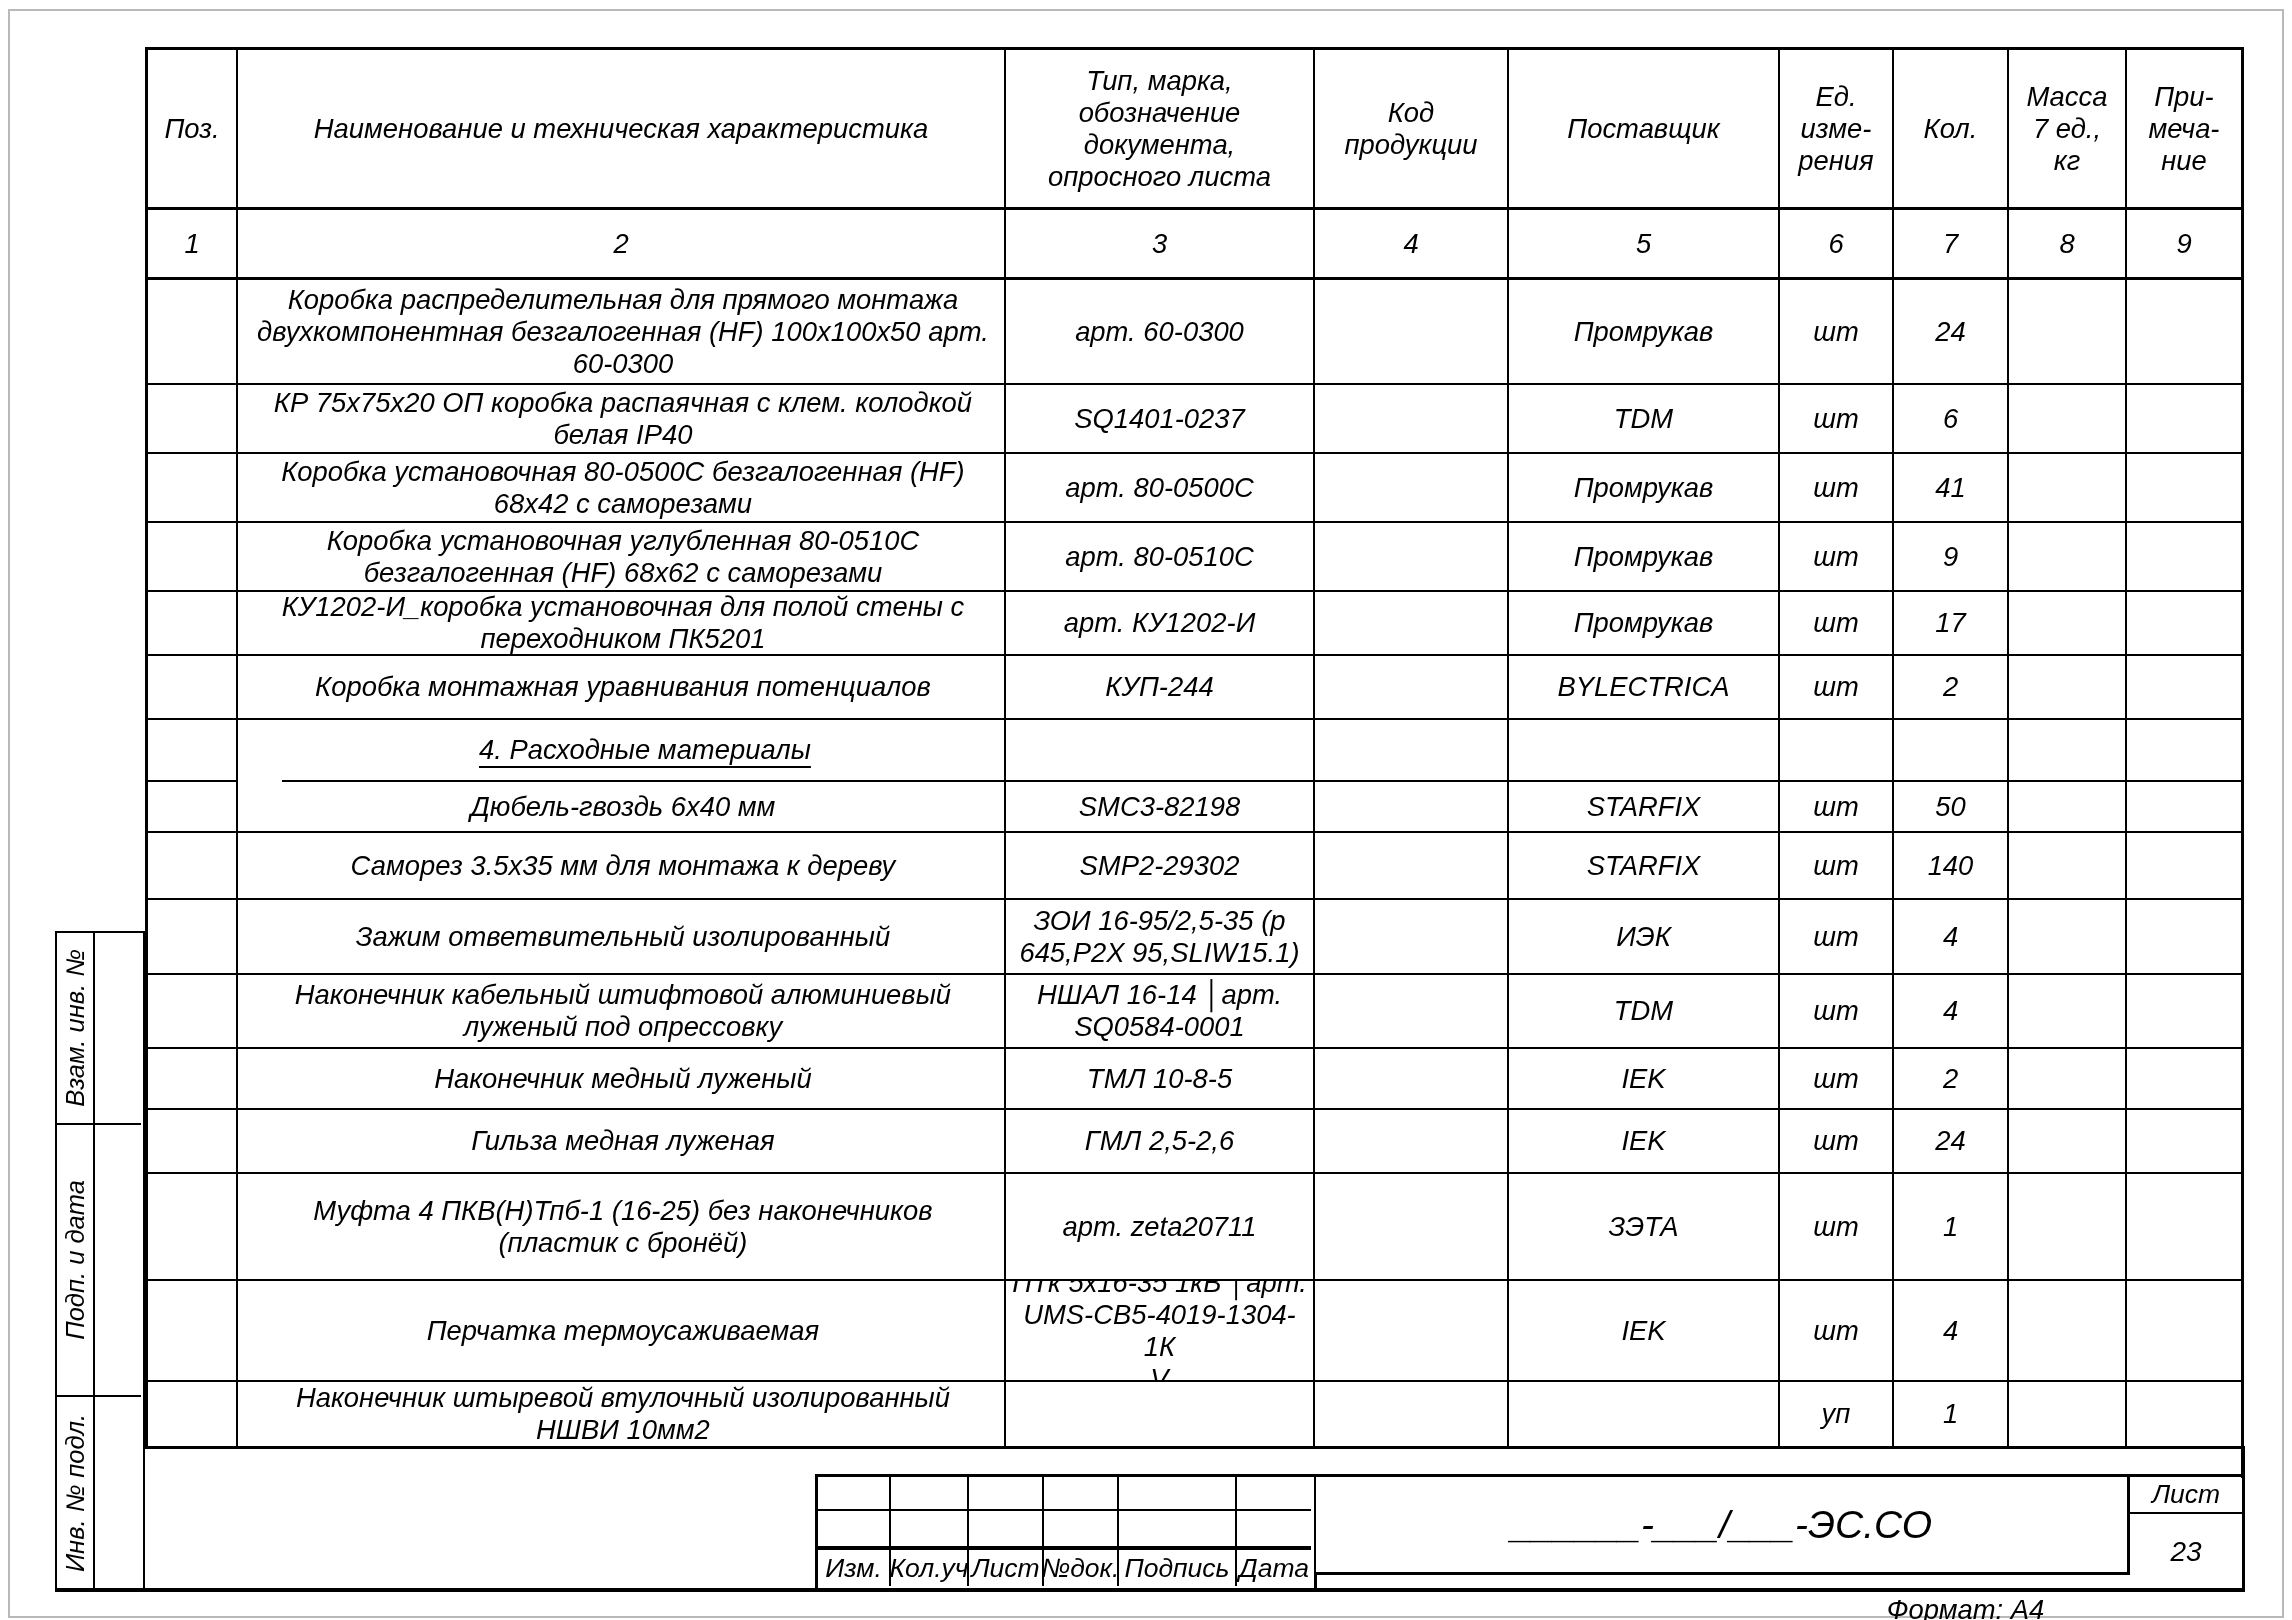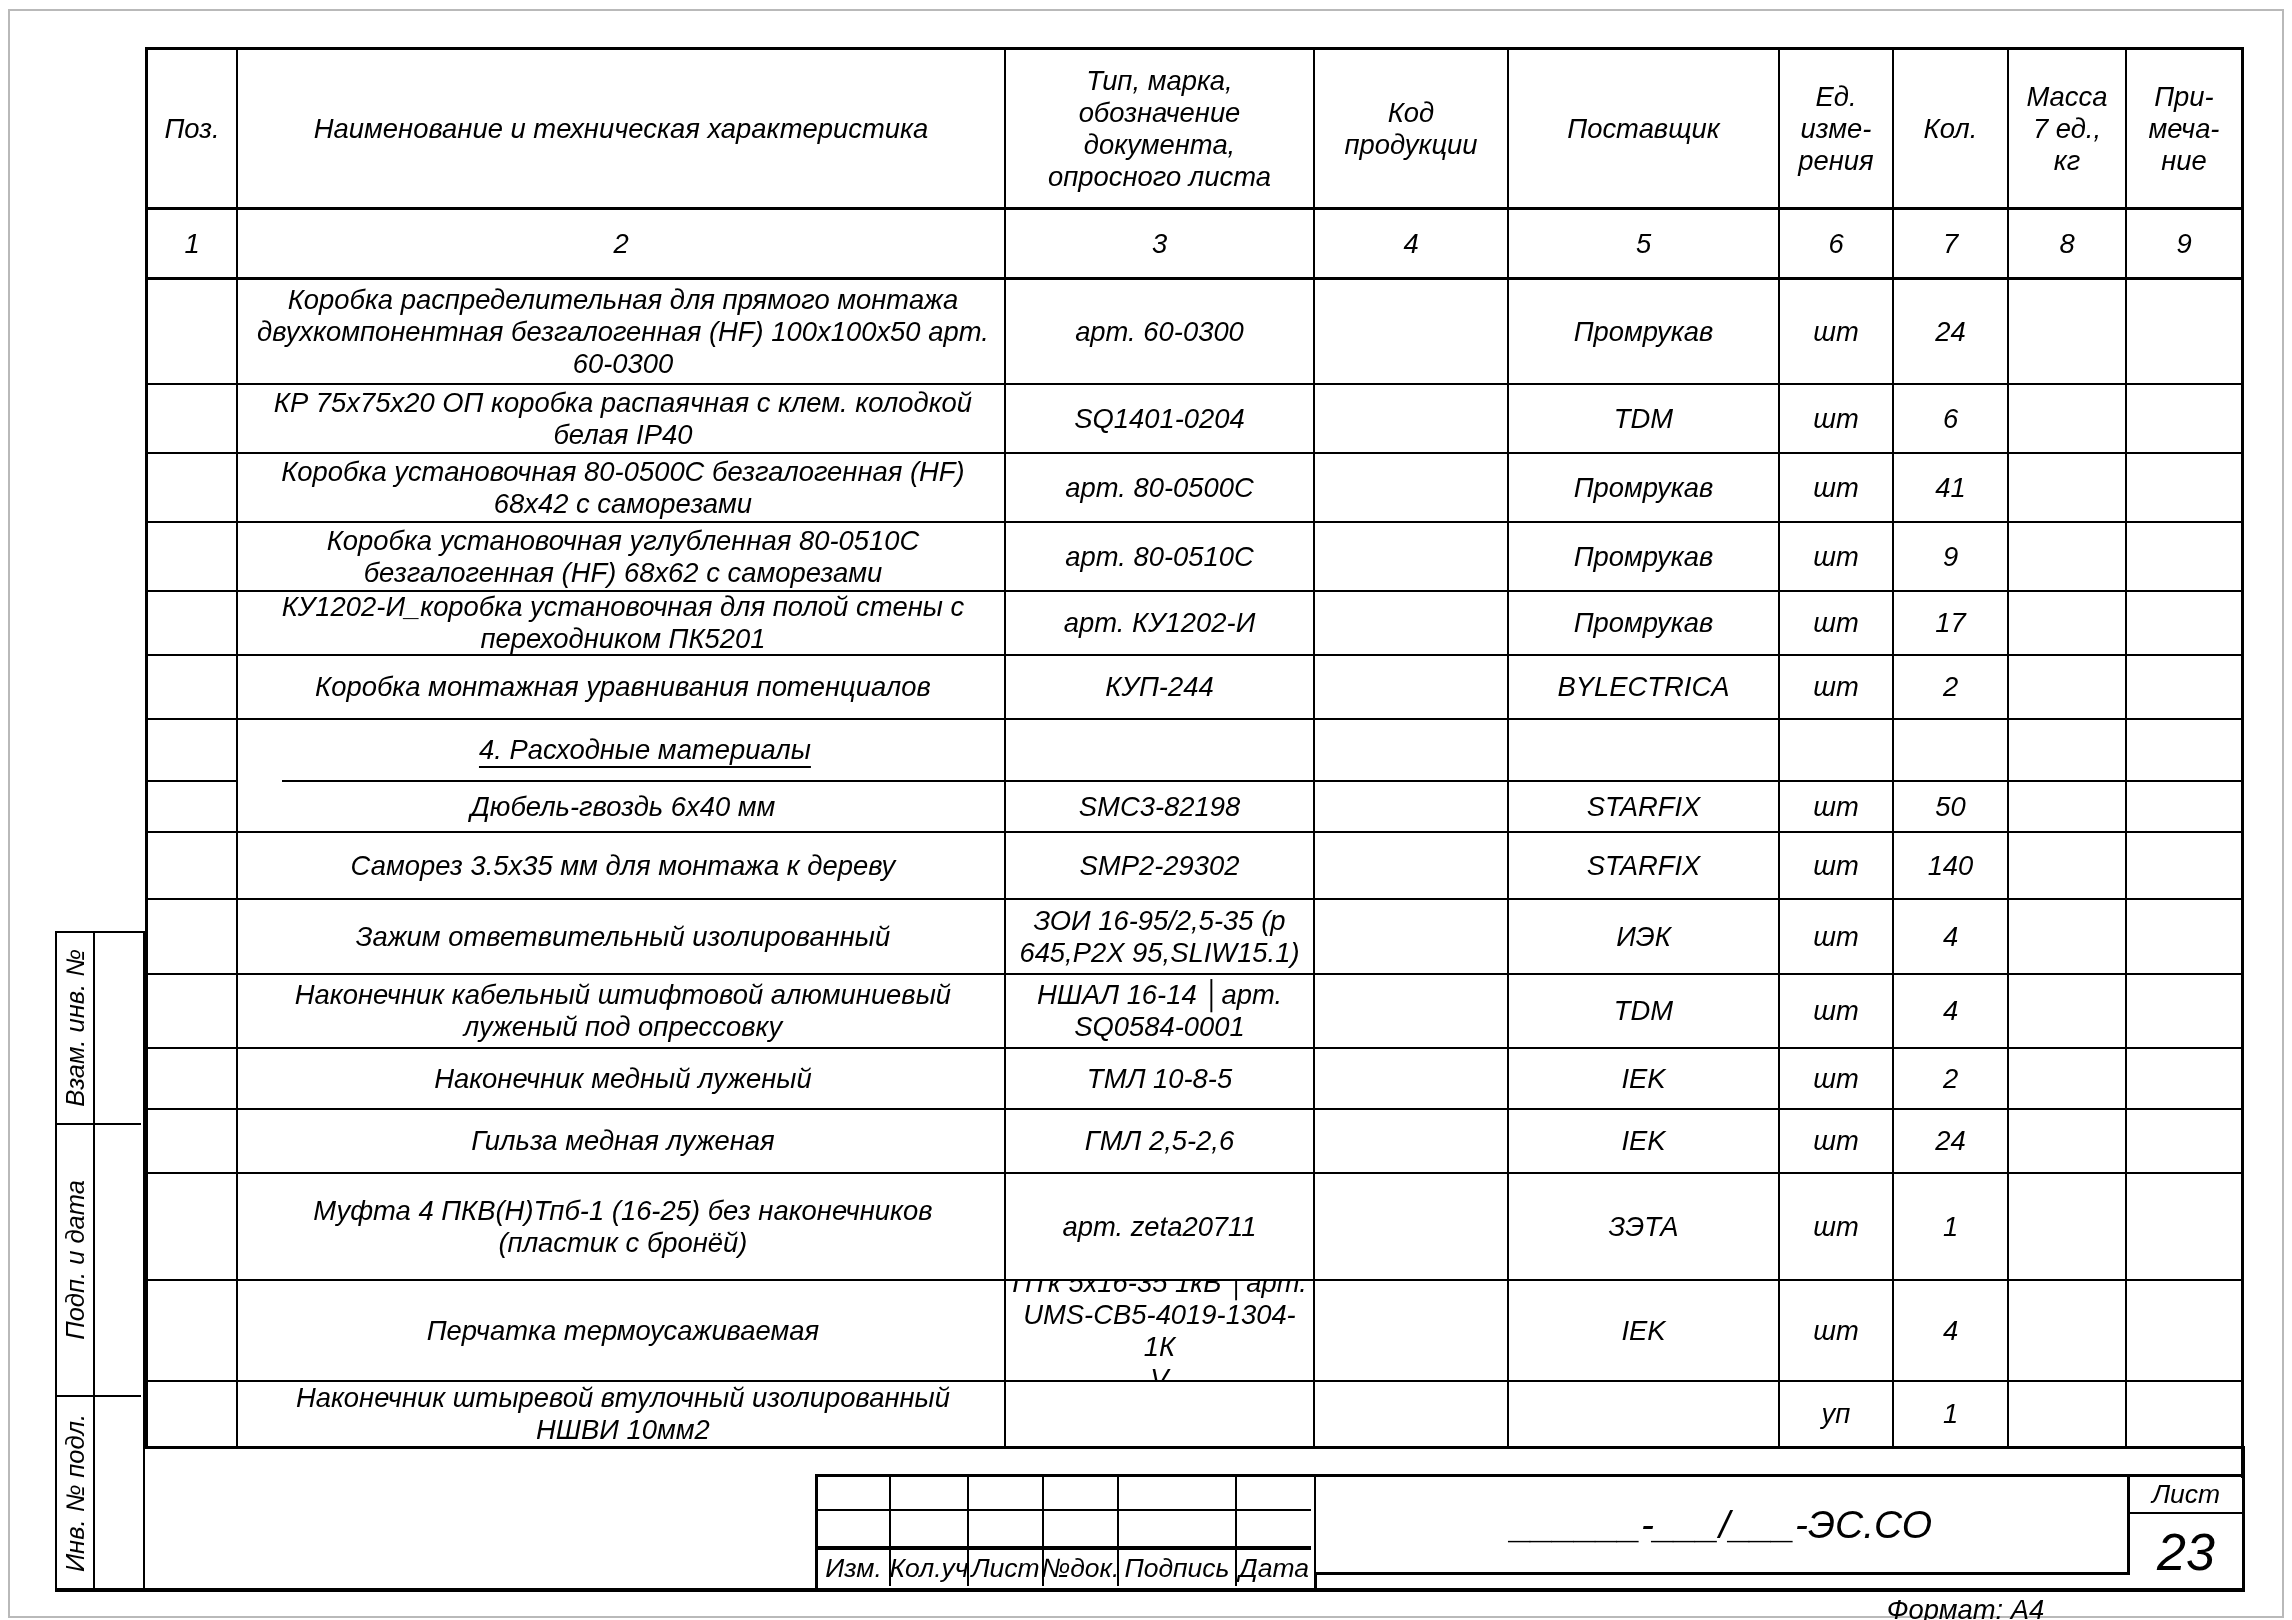--- a/index.html
+++ b/index.html
@@ -45,21 +45,21 @@
   .rev-table>div:nth-child(n+13){border-bottom:none;border-top:2px solid #000;}
 
   .designation-box{position:absolute;left:1316px;top:1474px;width:814px;height:101px;
     box-sizing:border-box;border:3.9px solid #000;border-left:none;background:#fff;
     display:flex;align-items:center;justify-content:center;font-size:39px;}
   .sheet-box{position:absolute;left:2130px;top:1474px;width:115px;height:118px;
     box-sizing:border-box;border:3.9px solid #000;border-left:none;background:#fff;
     display:flex;flex-direction:column;}
   .sheet-box .sheet-label{height:35px;border-bottom:2.9px solid #000;display:flex;
     align-items:center;justify-content:center;font-size:26.5px;}
-  .sheet-box .sheet-number{flex:1;display:flex;align-items:center;justify-content:center;font-size:52px;}
+  .sheet-box .sheet-number{flex:1;display:flex;align-items:center;justify-content:center;font-size:28px;}
 
   .bottom-frame-line{position:absolute;left:55px;top:1588px;width:2190px;height:3.9px;background:#000;}
   .right-connector{position:absolute;left:2241px;top:1446px;width:3.9px;height:32px;background:#000;}
   .format-note{position:absolute;left:1838px;top:1594px;width:255px;text-align:center;font-size:27.4px;}
 </style>
 </head>
 <body>
 
 <div class="page">
   <div class="page-edge"></div>
@@ -99,21 +99,21 @@
       <div class="cell c-name">Коробка распределительная  для прямого монтажа двухкомпонентная безгалогенная (HF) 100х100х50 арт. 60-0300</div>
       <div class="cell c-type">арт. 60-0300</div>
       <div class="cell c-code"></div>
       <div class="cell c-supplier">Промрукав</div>
       <div class="cell c-unit">шт</div>
       <div class="cell c-qty">24</div>
       <div class="cell c-mass"></div>
       <div class="cell c-note"></div>
       <div class="cell c-pos"></div>
       <div class="cell c-name">КР 75х75х20 ОП коробка распаячная с клем. колодкой белая IP40</div>
-      <div class="cell c-type">SQ1401-0204</div>
+      <div class="cell c-type">SQ1401-0237</div>
       <div class="cell c-code"></div>
       <div class="cell c-supplier">TDM</div>
       <div class="cell c-unit">шт</div>
       <div class="cell c-qty">6</div>
       <div class="cell c-mass"></div>
       <div class="cell c-note"></div>
       <div class="cell c-pos"></div>
       <div class="cell c-name">Коробка установочная 80-0500С безгалогенная (HF) 68х42 с саморезами</div>
       <div class="cell c-type">арт. 80-0500С</div>
       <div class="cell c-code"></div>

